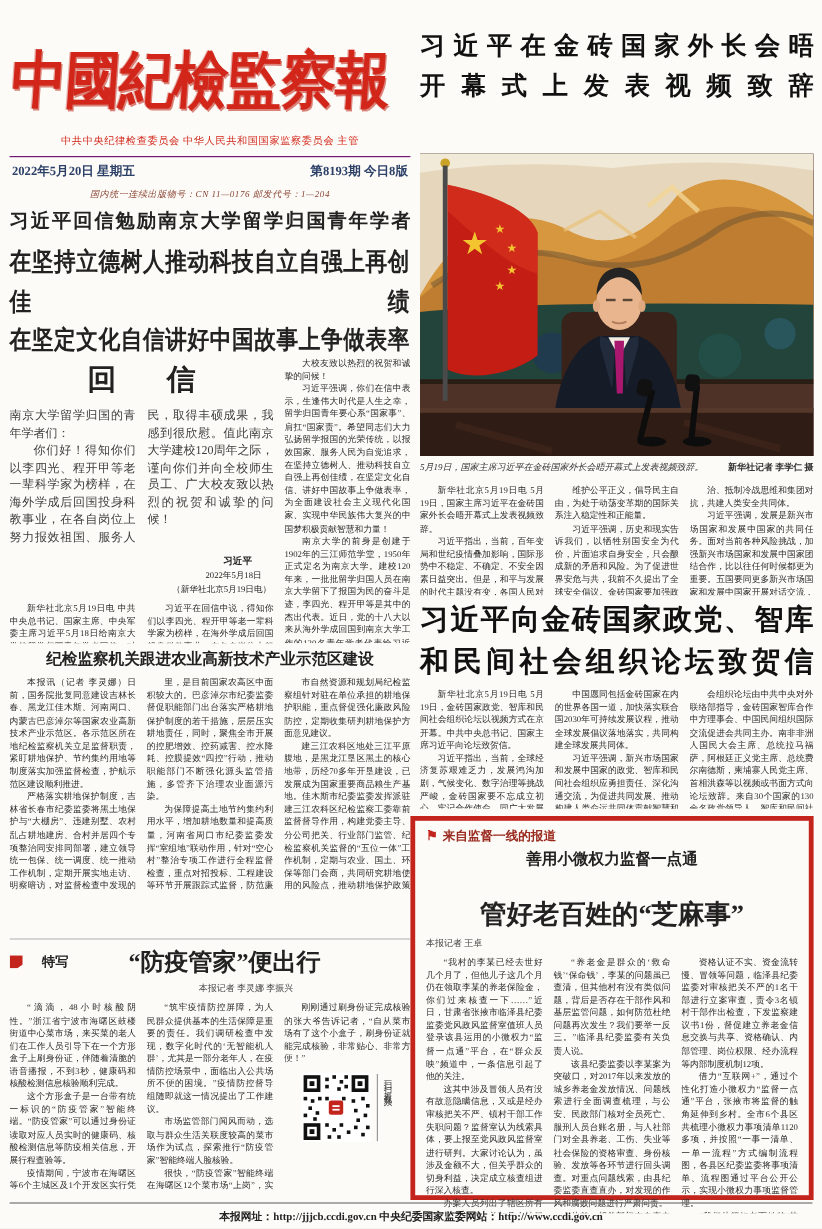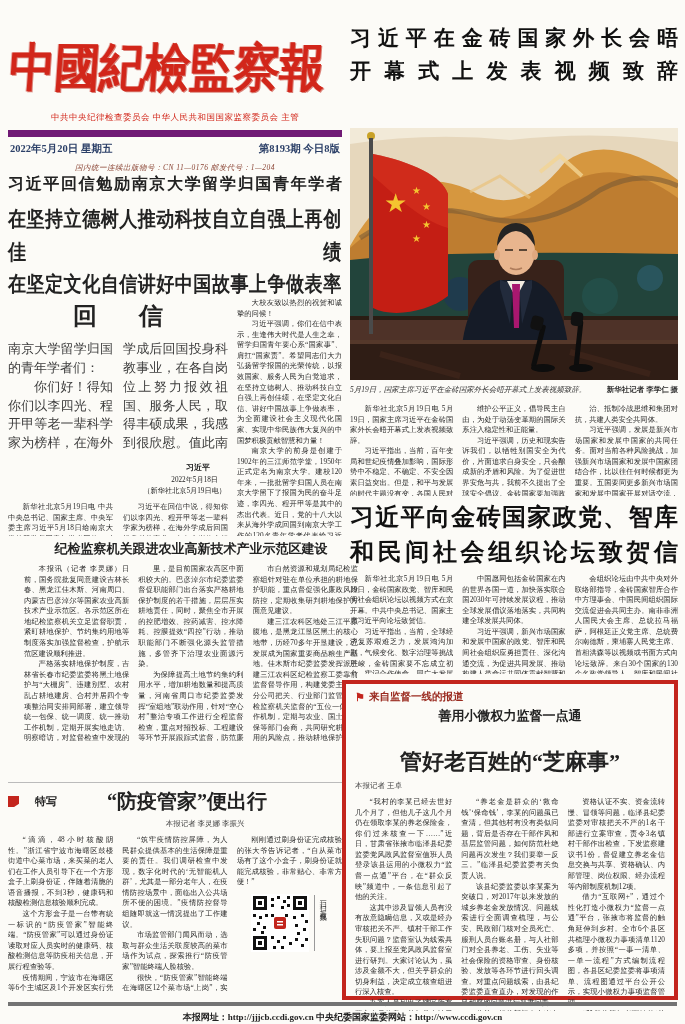--- a/index.html
+++ b/index.html
@@ -13,21 +13,21 @@
   .masthead { position:absolute; left:8px; top:10px; width:334px; }
   .masthead-title {
     font-size:46px; font-weight:900; color:#d2261a; white-space:nowrap;
     letter-spacing:-1px; transform:skewX(-4deg) scaleY(1.12); transform-origin:0 50%;
     text-shadow:1px 1px 0 rgba(190,30,16,.55), -1px 0 0 rgba(190,30,16,.35);
     padding:26px 0 14px 2px;
   }
   .supervisor { color:#d2261a; font-size:8.5px; text-align:center; letter-spacing:.5px; padding-bottom:6px; }
   .dateline {
     display:flex; justify-content:space-between; align-items:center;
-    border-top:7px solid #701a75; padding:5px 2px 3px 2px;
+    border-top:1px solid #701a75; padding:5px 2px 3px 2px;
     color:#2c4068; font-size:10.5px; font-weight:bold;
   }
   .pubnum { text-align:center; font-size:7.5px; font-style:italic; color:#8a4434; padding-top:4px; letter-spacing:.5px; }
   
   .top-headline { position:absolute; left:350px; top:22px; width:328px; }
   .hl-big { font-size:21px; font-weight:900; color:#111; line-height:1.55;
             text-align:justify; text-align-last:justify; }
   
   .photo { position:absolute; left:350px; top:128px; width:328px; height:252px; background:#4e3228; overflow:hidden; }
   .caption-row { position:absolute; left:350px; top:385px; width:328px; display:flex; justify-content:space-between; font-size:7.5px; color:#333; }
@@ -44,27 +44,27 @@
   .lead-kicker { font-size:16px; font-weight:bold; text-align:justify; text-align-last:justify; margin-bottom:8px; }
   .lead-line { font-family:"Liberation Sans","DejaVu Sans",sans-serif; font-size:21px; font-weight:900;
                line-height:1.55; text-align:justify; text-align-last:justify;
                transform:scaleX(.86); transform-origin:0 50%; width:116%; }
   
   .letter-sec { position:absolute; left:8px; top:298px; width:334px; height:238px; display:flex; gap:9px; overflow:hidden; }
   .letter-main { width:220px; flex:none; }
   .letter-side { flex:1; overflow:hidden; }
   .letter-title { text-align:center; font-size:24px; font-weight:900; letter-spacing:18px; padding:2px 0 8px 18px; }
   .letter-text { column-count:2; column-gap:10px; height:118px; overflow:hidden; }
-  .letter-text .para, .letter-text .salutation { color:#3d3d3d; font-size:13px; }
+  .letter-text .para, .letter-text .salutation { color:#3d3d3d; font-size:10px; }
   .sig { text-align:right; font-size:8px; font-weight:bold; padding:4px 18px 0 0; }
   .sig-date { text-align:right; font-size:7.2px; padding:2px 10px 0 0; }
   .wire { text-align:right; font-size:7.2px; padding:1px 2px 6px 0; }
   .letter-body { column-count:2; column-gap:10px; overflow:hidden; height:64px; }
   
-  .grain { position:absolute; left:24px; top:540px; width:334px; height:238px; }
+  .grain { position:absolute; left:8px; top:540px; width:334px; height:238px; }
   .grain-kicker { text-align:center; font-size:13px; font-weight:bold; margin-bottom:6px; }
   .grain-headline { text-align:center; font-size:26px; font-weight:900; letter-spacing:6px; margin-bottom:10px; }
   .grain .cols { height:178px; }
   
   .feature { position:absolute; left:8px; top:782px; width:334px; height:214px; border-top:1px solid #bbb; padding-top:5px; }
   .feature-head { display:flex; align-items:flex-start; }
   .feature-label { display:flex; align-items:center; gap:16px; width:64px; flex:none; padding-top:6px; }
   .feature-icon { width:11px; height:11px; background:#c3251d; flex:none;
                   clip-path:polygon(0 0,100% 0,100% 70%,55% 100%,0 100%); }
   .feature-label span { font-size:11px; font-weight:bold; }
@@ -85,21 +85,21 @@
   
   .redbox { position:absolute; left:342px; top:680px; width:336px; height:320px;
             border:4px solid #c3251d; background:#fcfbf7; padding:6px 9px; }
   .redbox-label { display:flex; align-items:center; gap:4px; color:#9a2a1f; font-size:10.5px; font-weight:bold; }
   .flag-icon { color:#c3251d; font-size:11px; line-height:1; }
   .redbox-kicker { text-align:center; font-size:13px; font-weight:bold; margin:3px 0 22px; }
   .redbox-hl { text-align:center; font-size:22px; font-weight:900; margin-bottom:4px; }
   .redbox-by { text-align:left; font-size:7.5px; color:#444; margin-bottom:6px; }
   .redbox .cols { height:214px; }
   
-  .footer { position:absolute; left:8px; top:1002px; width:669px; border-top:4px solid #737373; }
+  .footer { position:absolute; left:8px; top:1002px; width:669px; border-top:1px solid #737373; }
   .footer-text { text-align:center; font-size:9px; font-weight:bold; padding-top:5px; color:#222; }
 </style>
 </head>
 <body>
 
 <div class="page">
 
   <div class="masthead">
     <div class="masthead-title">中國紀檢監察報</div>
     <div class="supervisor">中共中央纪律检查委员会  中华人民共和国国家监察委员会  主管</div>

